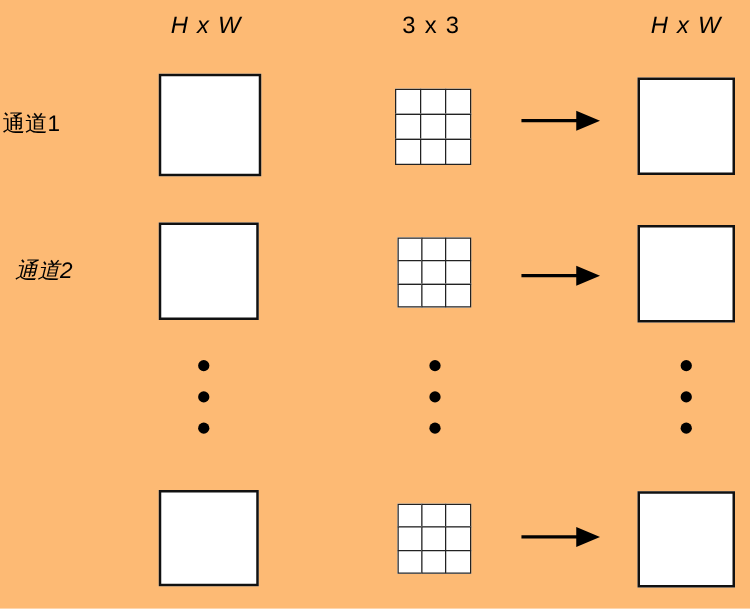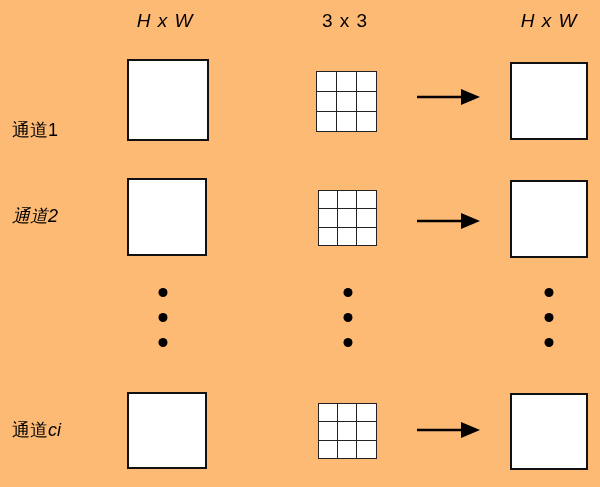--- a/index.html
+++ b/index.html
@@ -95,21 +95,21 @@
 <body>
 
 <div id="canvas">
 
   <div class="col-header" style="left:165px; top:10px;">H x W</div>
 
   <div class="col-header upright" style="left:345px; top:10px;">3 x 3</div>
 
   <div class="col-header" style="left:549px; top:10px;">H x W</div>
 
-  <div class="row-label" style="left:12px; top:99px;margin-top:31px;">
+  <div class="row-label" style="left:2px; top:99px;">
     <span>通道</span><span>1</span>
   </div>
 
   <div class="fmap" style="left:127px; top:59px; width:82px; height:82px;"></div>
 
   <div class="kernel" style="left:316px; top:71px; width:60px; height:60px;">
     <div class="cell"></div>
     <div class="cell"></div>
     <div class="cell"></div>
     <div class="cell"></div>
@@ -167,23 +167,20 @@
     <div class="dot"></div>
     <div class="dot"></div>
   </div>
 
   <div class="dots" style="left:549px; top:288px;">
     <div class="dot"></div>
     <div class="dot"></div>
     <div class="dot"></div>
   </div>
 
-  <div class="row-label" style="left:12px; top:430px;">
-    <span>通道</span><span class="ital">ci</span>
-  </div>
 
   <div class="fmap" style="left:127px; top:392px; width:80px; height:77px;"></div>
 
   <div class="kernel" style="left:318px; top:403px; width:58px; height:56px;">
     <div class="cell"></div>
     <div class="cell"></div>
     <div class="cell"></div>
     <div class="cell"></div>
     <div class="cell"></div>
     <div class="cell"></div>

